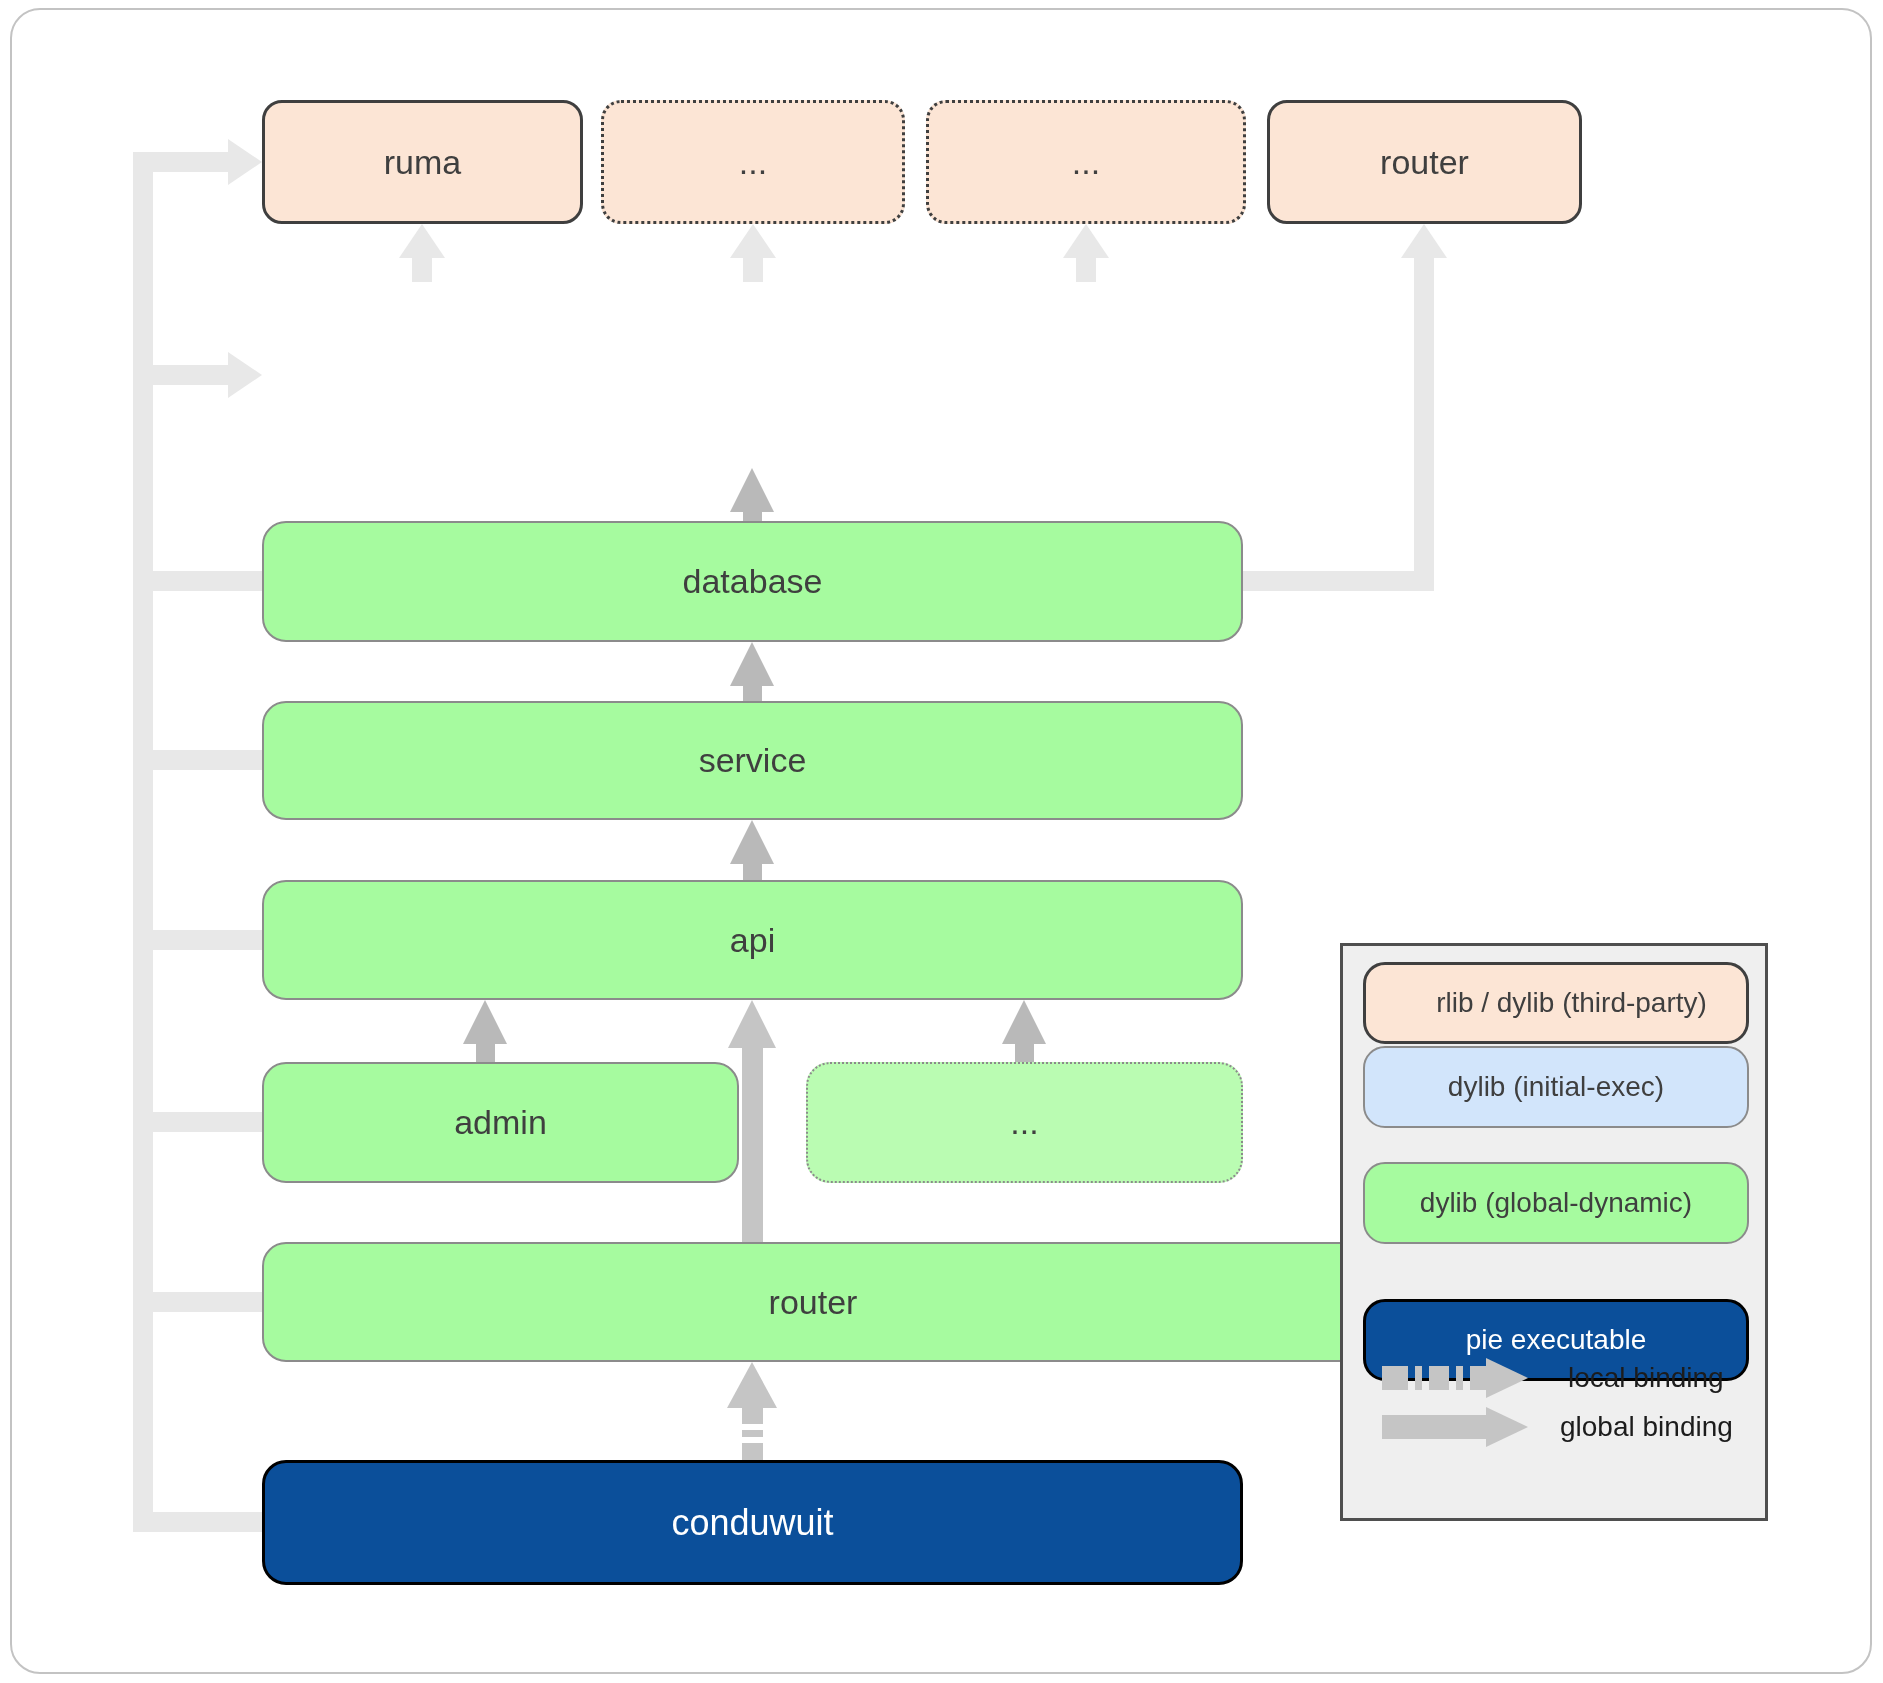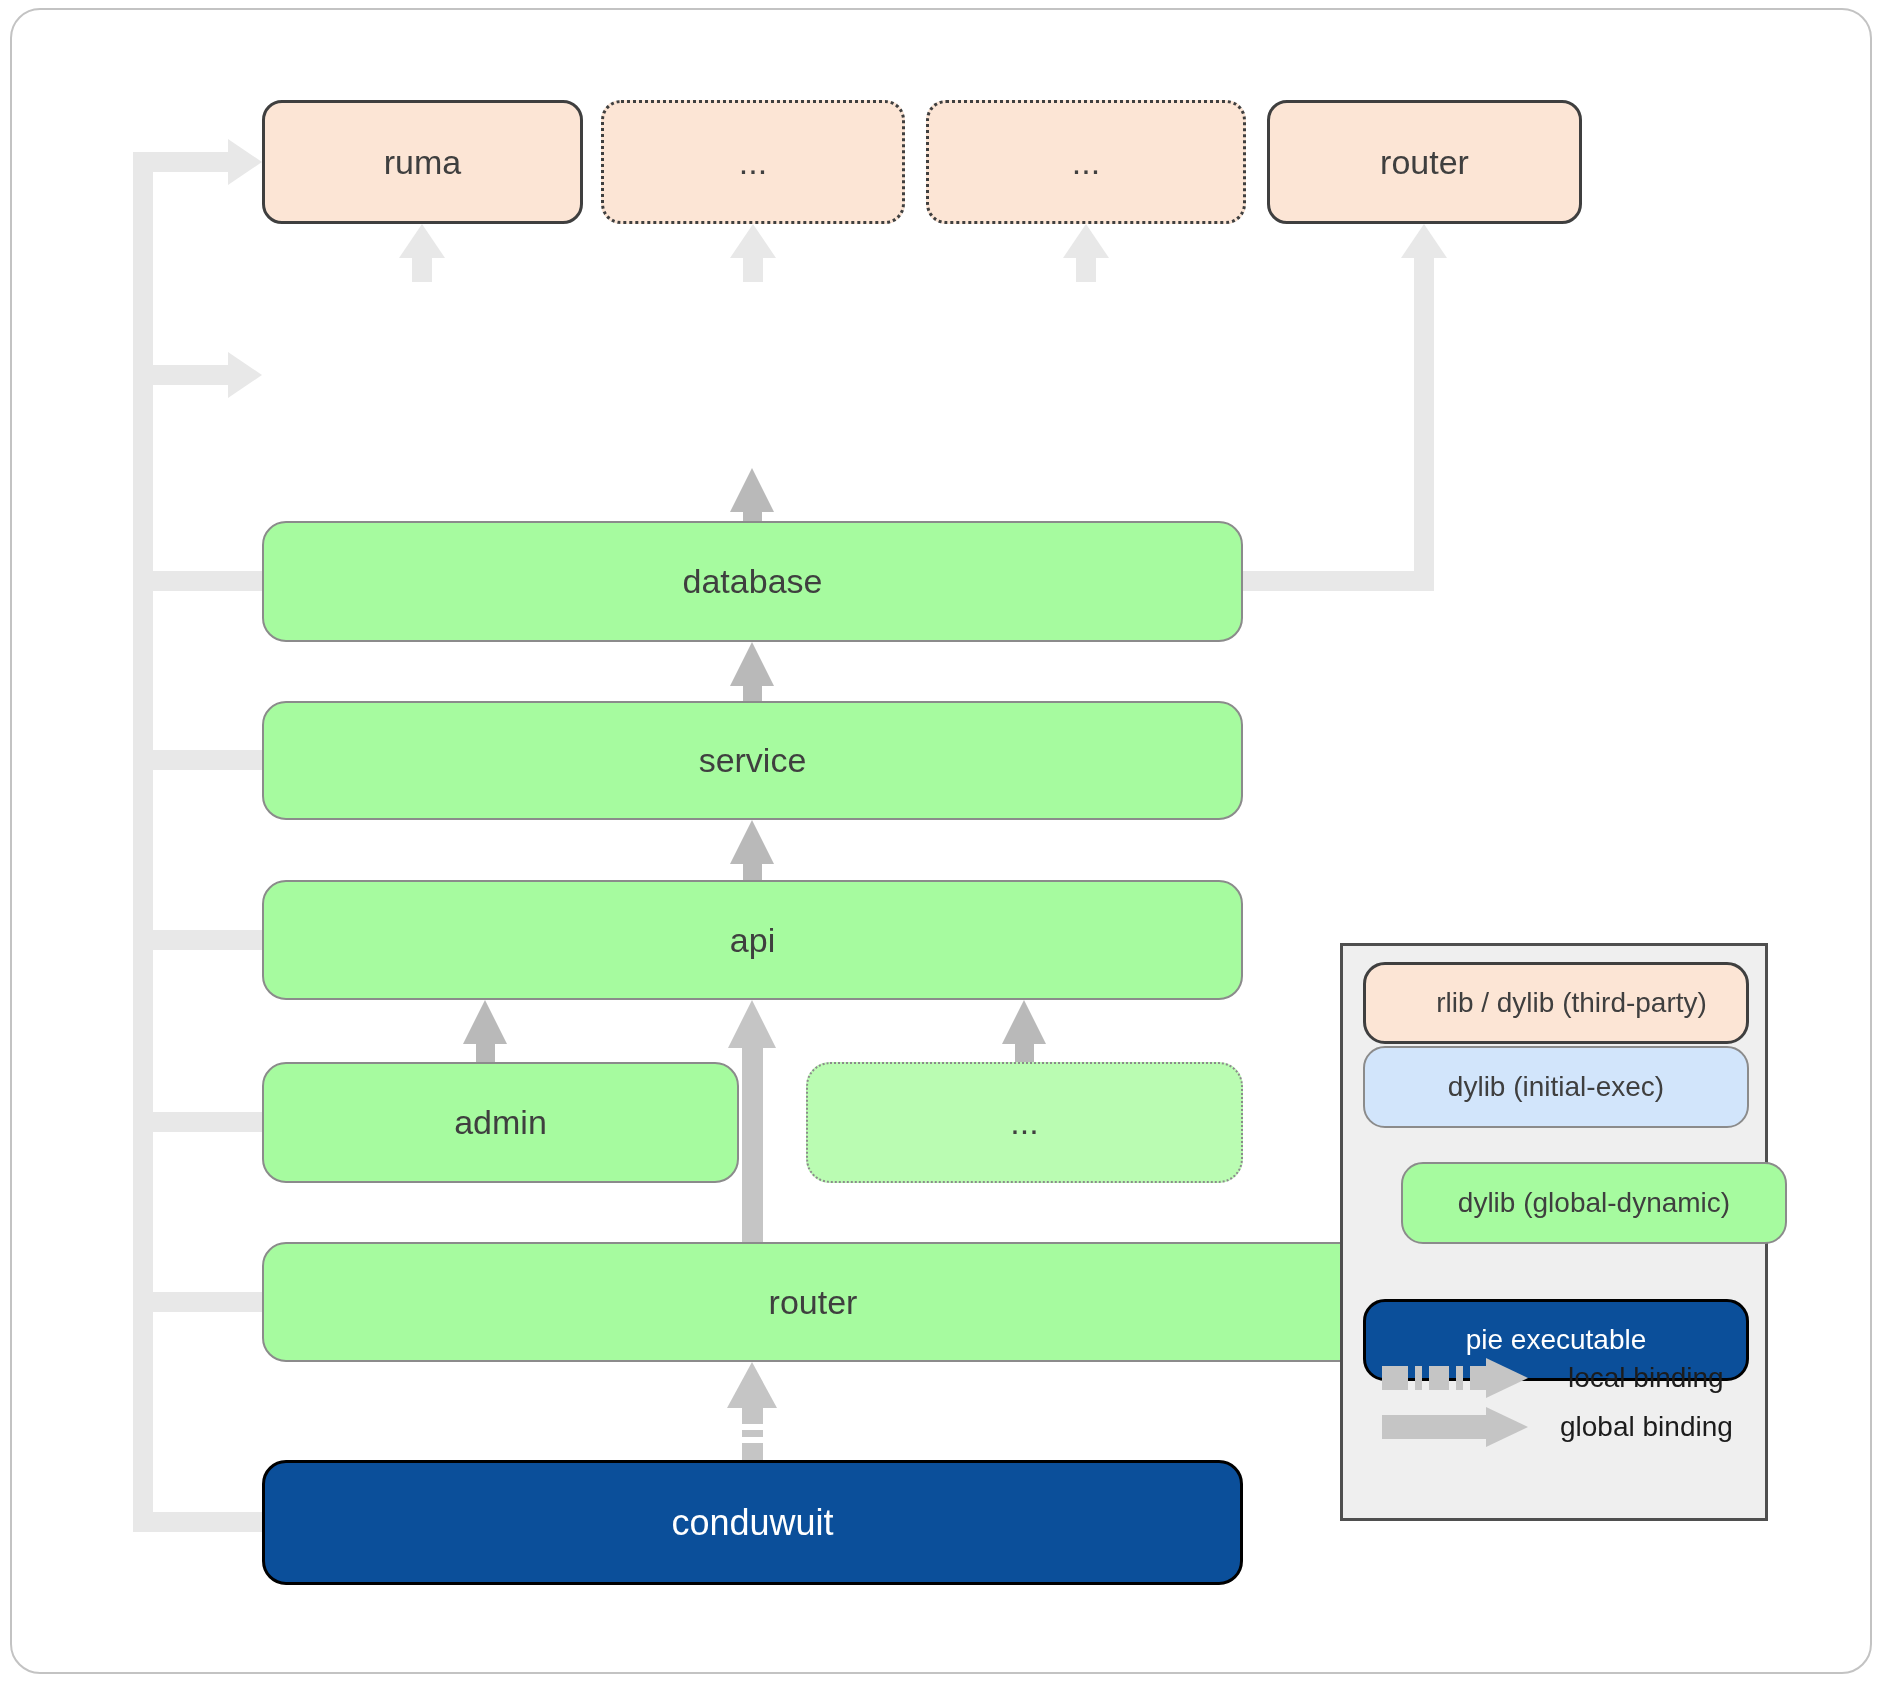--- a/index.html
+++ b/index.html
@@ -42,21 +42,21 @@
     position:absolute;left:1340px;top:943px;width:428px;height:578px;
     background:var(--legend-bg);border:3px solid var(--legend-border);box-sizing:border-box;
   }
   .legend-item{
     position:absolute;left:1363px;width:386px;height:82px;border-radius:22px;
     display:flex;align-items:center;justify-content:center;font-size:28px;
     color:var(--label-text);box-sizing:border-box;
   }
   .legend-item.peach{background:var(--peach);border:3px solid var(--border-dark);padding-left:31px;}
   .legend-item.blue{background:var(--light-blue);border:2px solid var(--border-gray);}
-  .legend-item.green{background:var(--green);border:2px solid var(--border-gray);margin-left:38px;}
+  .legend-item.green{background:var(--green);border:2px solid var(--border-gray);}
   .legend-item.navy{background:var(--navy);border:3px solid var(--border-black);color:var(--conduwuit-text);}
   .binding-label{
     position:absolute;font-size:28px;color:var(--binding-text);
     display:flex;align-items:center;height:36px;white-space:nowrap;
   }
   .legend-dash{position:absolute;background:var(--arrow-light);height:24px;top:0;}
 </style>
 </head>
 <body>
 

